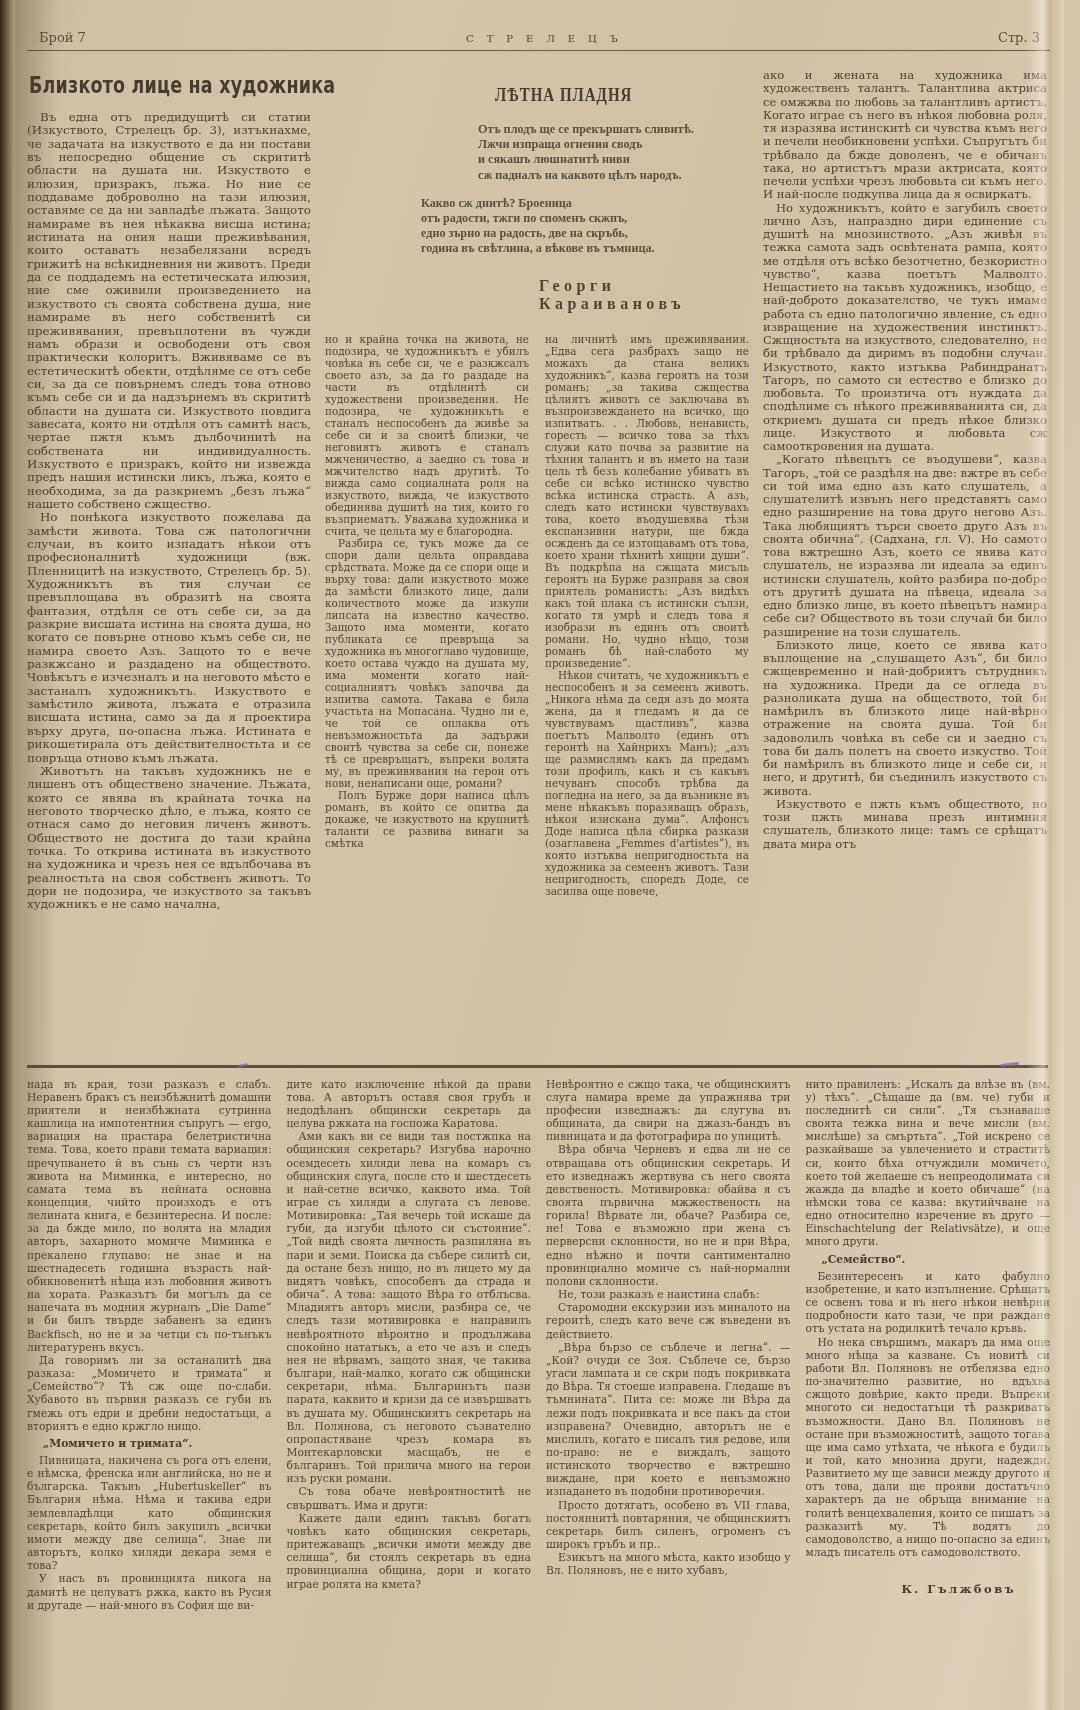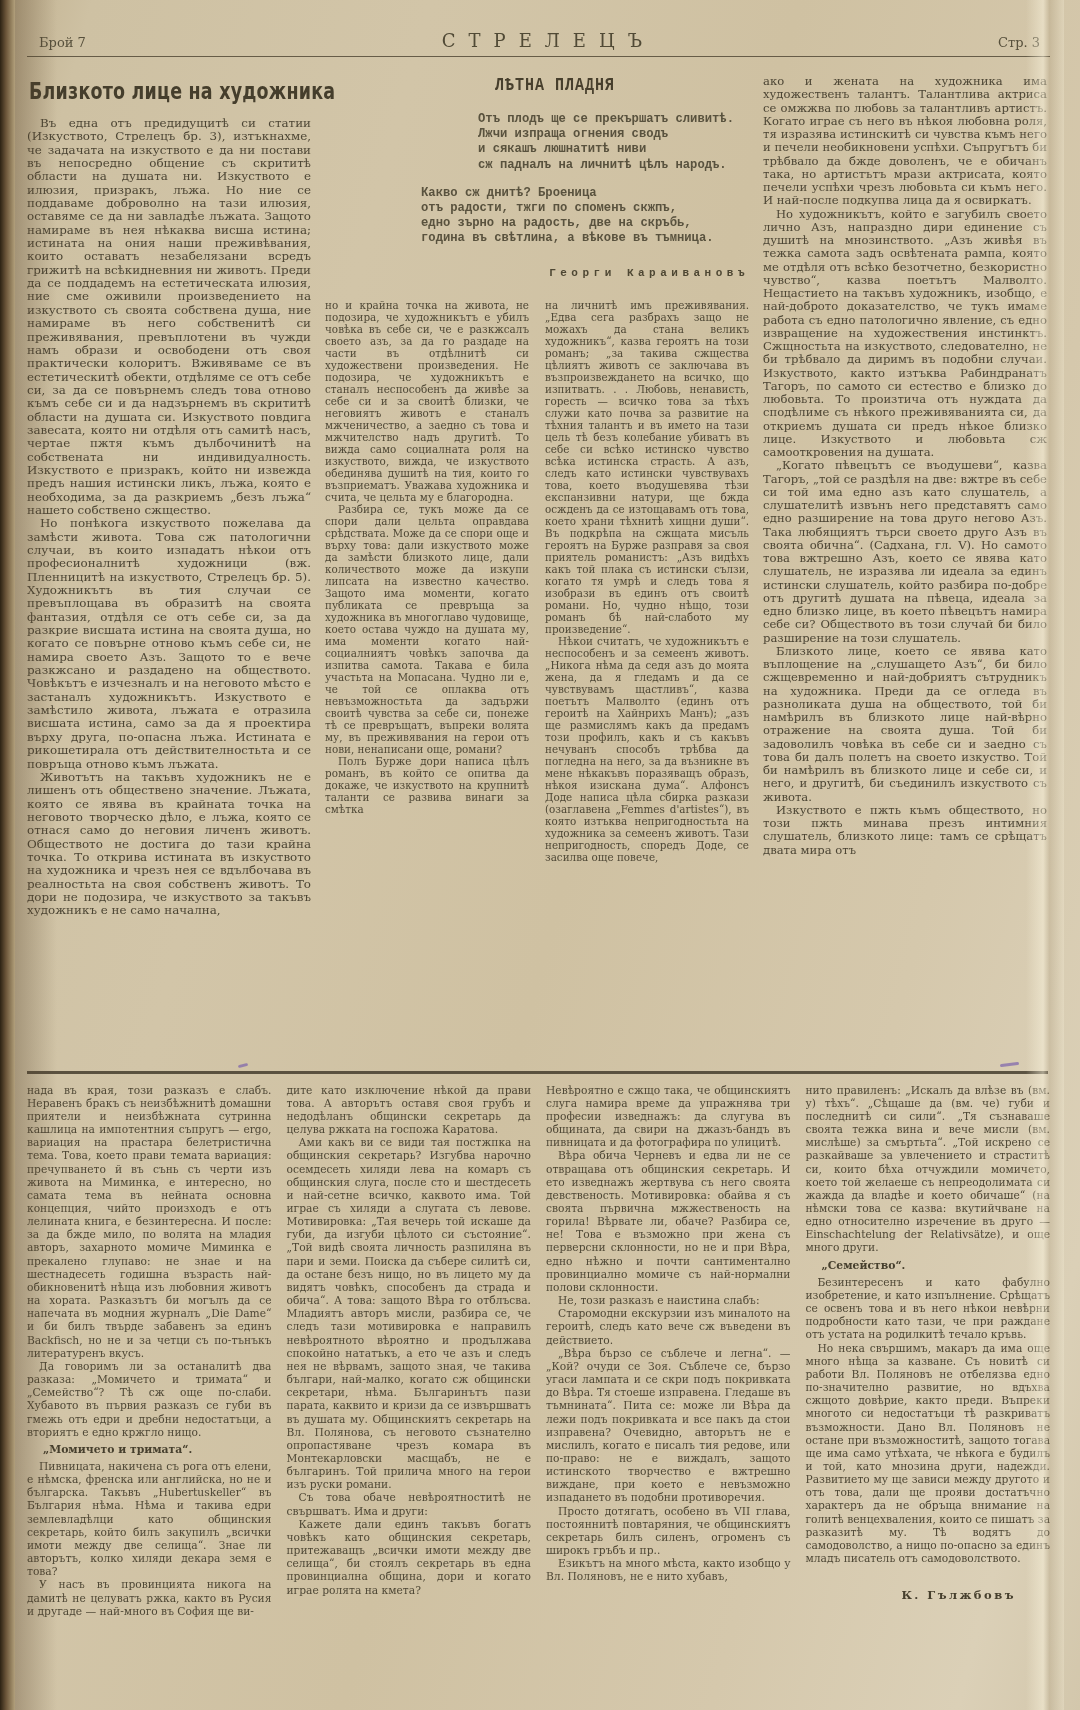--- a/index.html
+++ b/index.html
@@ -10,44 +10,44 @@
     background:linear-gradient(90deg,#2c2213,#6b5539 40%,#94815f 75%,#b2a07c);}
   .left-shade{position:absolute;left:15px;top:0;bottom:0;width:42px;pointer-events:none;
     background:linear-gradient(90deg,rgba(84,63,38,.34),rgba(84,63,38,0));}
   .fold{position:absolute;top:0;bottom:0;left:1026px;width:38px;pointer-events:none;
     background:linear-gradient(90deg,rgba(250,244,222,0),rgba(250,244,222,.5) 45%,rgba(135,115,80,.16) 62%,rgba(250,244,222,.28));}
   .content{position:absolute;left:15px;top:0;right:0;bottom:0;padding:30px 30px 0 12px;}
 
   
   .masthead-row{display:flex;justify-content:space-between;align-items:baseline;
     padding:0 10px 3px 12px;color:#564f3b;font-size:13px;}
-  .masthead{font-size:18px;letter-spacing:13px;padding-left:13px;color:#514a36;}
+  .masthead{font-size:10px;letter-spacing:13px;padding-left:13px;color:#514a36;}
   .header-rule{border-top:1.7px solid rgba(72,63,45,.78);margin:2px 0 0 0;}
 
   
   .top{display:flex;gap:14px;height:987px;overflow:hidden;margin-top:18px;}
   .colA{width:284px;flex:none;}
   .colMid{width:424px;flex:none;}
   .colD{width:284px;flex:none;}
   .article-title{font-family:"DejaVu Sans","Liberation Sans",sans-serif;font-weight:700;
     font-size:17.5px;letter-spacing:.2px;color:#453e2c;white-space:nowrap;
     transform:scale(1.0,1.32);transform-origin:left center;margin:6px 0 16px 2px;}
   .body-text{text-align:justify;}
   .colA .body-text{font-size:11.9px;line-height:13.35px;color:#4c4534;}
   .colD .body-text{font-size:11.6px;line-height:13.25px;color:#4c4534;}
   .body-text > div{text-indent:13px;}
   .flush-first > div:first-child{text-indent:0;}
 
   
-  .poem{margin:0 0 0 96px;font-family:Liberation Mono, monospace;color:#514a36;}
+  .poem{margin:16px 0 0 96px;font-family:Liberation Serif, serif;color:#514a36;}
   .poem-title{font-weight:700;font-size:15px;letter-spacing:1px;color:#473f2d;
     transform:scaleY(1.25);transform-origin:left top;margin:0 0 20px 74px;white-space:nowrap;}
   .stanza{font-size:12.2px;line-height:15.2px;font-weight:700;color:#59523e;margin-bottom:13px;}
   .stanza.indented{padding-left:57px;}
-  .poem-author{font-weight:700;font-size:11px;letter-spacing:4.5px;margin:20px 0 20px 118px;color:#4e4733;text-align:right;}
+  .poem-author{font-weight:700;font-size:16px;letter-spacing:4.5px;margin:20px 0 20px 118px;color:#4e4733;}
   .mid-cols{display:flex;gap:16px;height:608px;overflow:hidden;}
   .mid-cols .body-text{flex:1;font-size:10.4px;line-height:12.0px;color:#4e4735;}
 
   
   .section-rule{height:2.6px;background:rgba(64,56,40,.82);margin:9px 2px 10px 0;}
 
   
   .bottom{display:flex;gap:15px;height:625px;overflow:hidden;}
   .bcol{flex:1;font-size:10.7px;line-height:13.15px;text-align:justify;color:#4e4735;}
   .bcol .plist > div{text-indent:12px;}
@@ -86,21 +86,21 @@
           </div>
       </div>
 
       <div class="colMid">
         <div class="poem">
           <div class="poem-title">ЛѢТНА ПЛАДНЯ</div>
           <div class="stanza indented">
               <div>Отъ плодъ ще се прекършатъ сливитѣ.</div>
               <div>Лжчи изпраща огнения сводъ</div>
               <div>и сякашъ люшнатитѣ ниви</div>
-              <div>сж падналъ на личнитѣ цѣлъ народъ.</div>
+              <div>сж падналъ на каквото цѣлъ народъ.</div>
             </div>
           <div class="stanza">
               <div>Какво сж днитѣ? Броеница</div>
               <div>отъ радости, тжги по споменъ скжпъ,</div>
               <div>едно зърно на радость, две на скръбь,</div>
               <div>година въ свѣтлина, а вѣкове въ тъмница.</div>
             </div>
           <div class="poem-author">Георги Караивановъ</div>
         </div>
         <div class="mid-cols">

